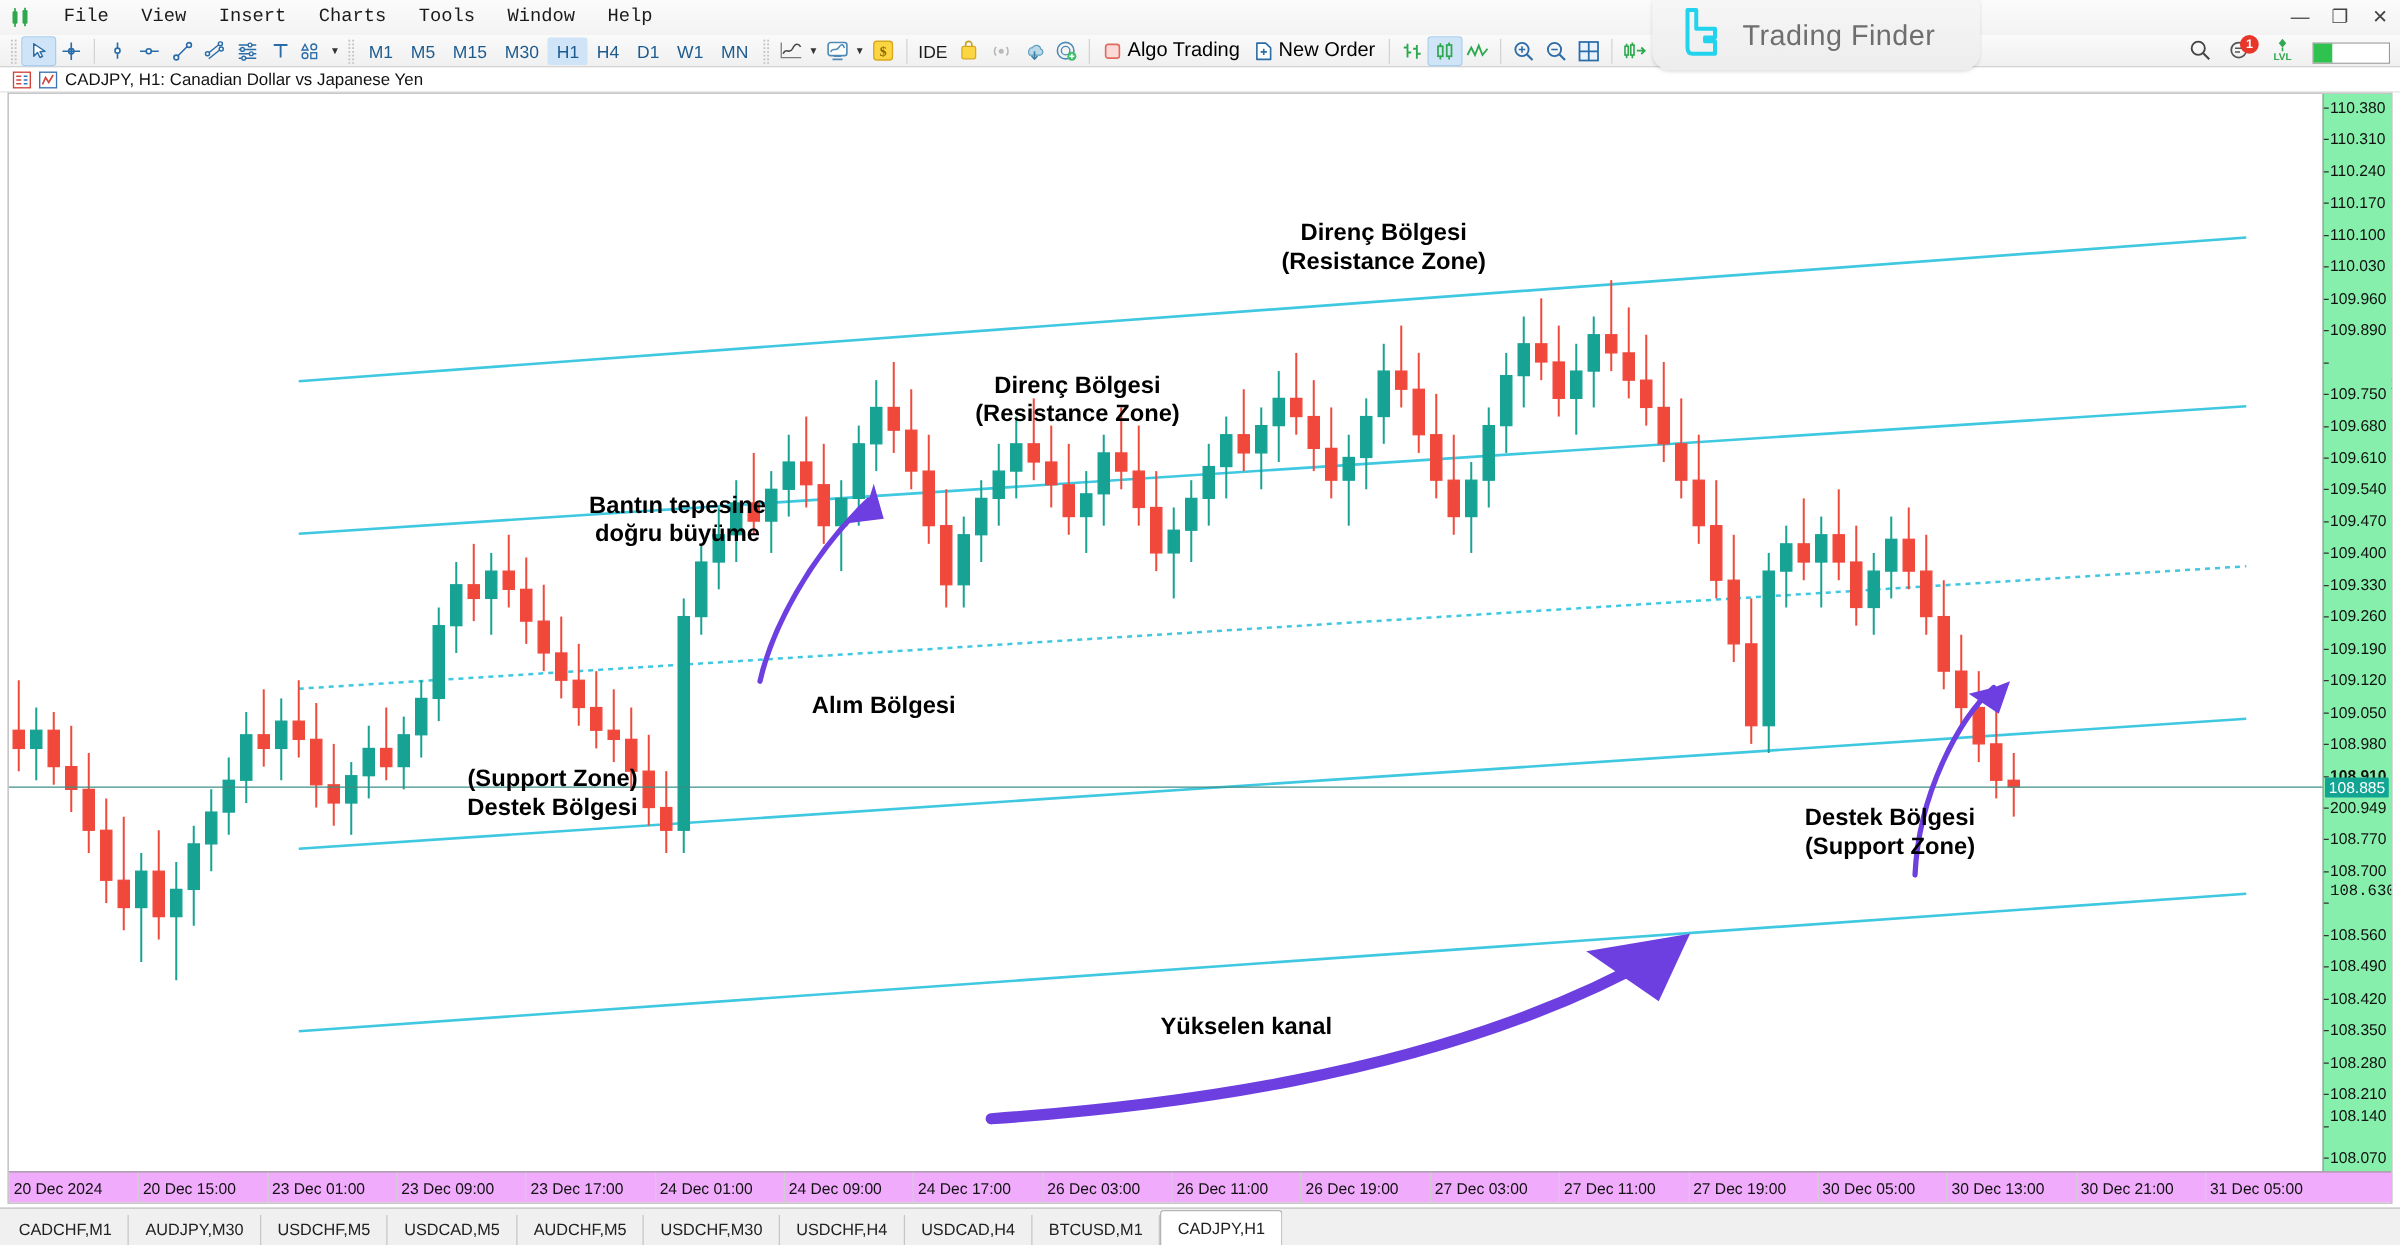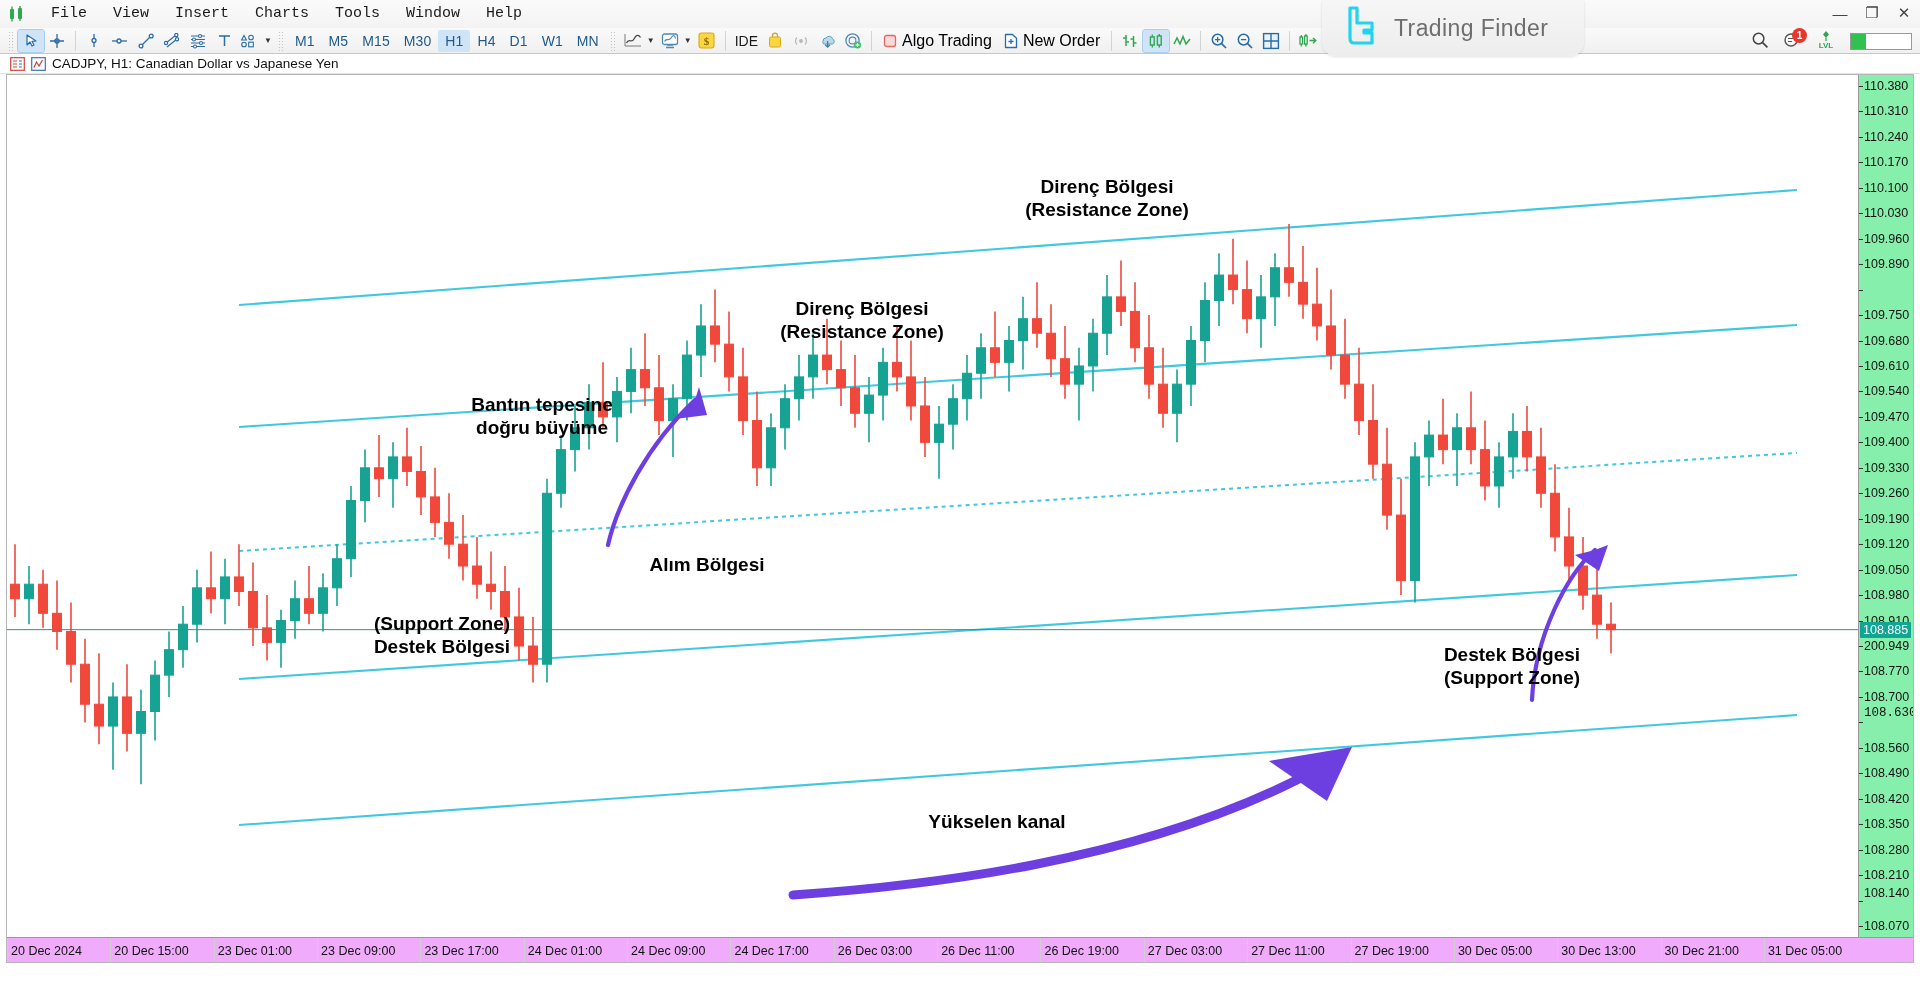--- a/index.html
+++ b/index.html
@@ -969,21 +969,21 @@
           <div class="plabel" style="top: 418.27px;">109.260</div>
           <div class="ptick" style="top: 418.27px;"></div>
           <div class="plabel" style="top: 443.73px;">109.190</div>
           <div class="ptick" style="top: 443.73px;"></div>
           <div class="plabel" style="top: 469.19px;">109.120</div>
           <div class="ptick" style="top: 469.19px;"></div>
           <div class="plabel" style="top: 494.65px;">109.050</div>
           <div class="ptick" style="top: 494.65px;"></div>
           <div class="plabel" style="top: 520.11px;">108.980</div>
           <div class="ptick" style="top: 520.11px;"></div>
-          <div class="plabel" style="top: 545.57px;">108.910</div>
+          <div class="plabel" style="top: 545.57px; font-weight: bold;">108.910</div>
           <div class="ptick" style="top: 545.57px;"></div>
           <div class="plabel" style="top: 571.03px;">200.949</div>
           <div class="ptick" style="top: 571.03px;"></div>
           <div class="plabel" style="top: 596.489px;">108.770</div>
           <div class="ptick" style="top: 596.489px;"></div>
           <div class="plabel" style="top: 621.949px;">108.700</div>
           <div class="ptick" style="top: 621.949px;"></div>
           <div class="plabel" style="top: 638px; font-family: Liberation Mono, monospace;">108.630</div>
           <div class="ptick" style="top: 647.409px;"></div>
           <div class="plabel" style="top: 672.869px;">108.560</div>
@@ -1041,14 +1041,26 @@
           <div class="tlabel" style="left: 1554.22px;">30 Dec 13:00</div>
           <div class="tsep" style="left: 1550.22px;"></div>
           <div class="tlabel" style="left: 1657.57px;">30 Dec 21:00</div>
           <div class="tsep" style="left: 1653.57px;"></div>
           <div class="tlabel" style="left: 1760.92px;">31 Dec 05:00</div>
           <div class="tsep" style="left: 1756.92px;"></div>
         </div>
     </div>
   </div>
 
+  <div class="tabbar">
+    <div class="tab">CADCHF,M1</div>
+    <div class="tab">AUDJPY,M30</div>
+    <div class="tab">USDCHF,M5</div>
+    <div class="tab">USDCAD,M5</div>
+    <div class="tab">AUDCHF,M5</div>
+    <div class="tab">USDCHF,M30</div>
+    <div class="tab">USDCHF,H4</div>
+    <div class="tab">USDCAD,H4</div>
+    <div class="tab">BTCUSD,M1</div>
+    <div class="tab active">CADJPY,H1</div>
+  </div>
 
 </div>
 
 </body></html>

